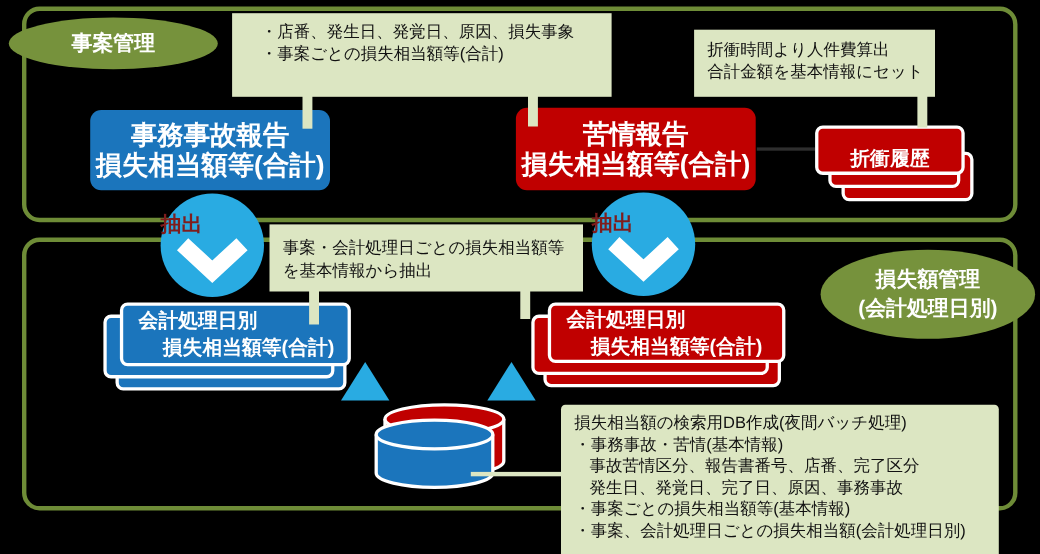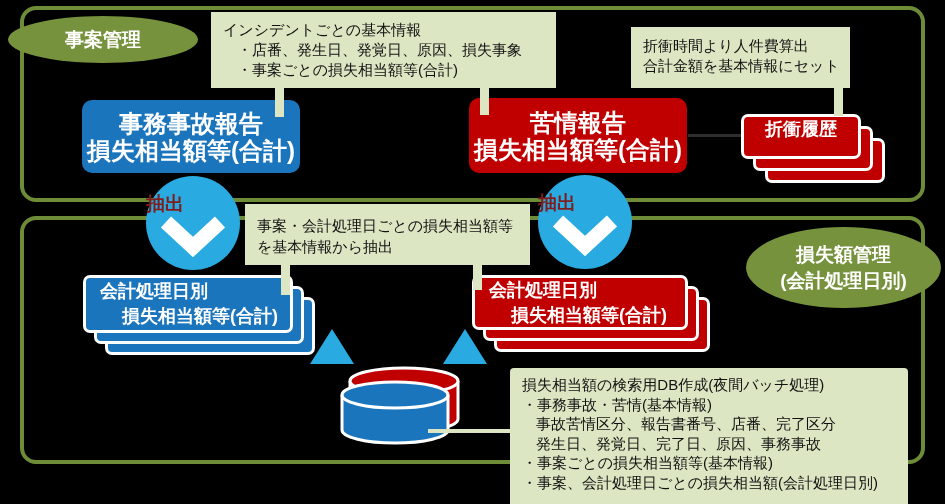--- a/index.html
+++ b/index.html
@@ -20,38 +20,37 @@
           display:flex;flex-direction:column;align-items:center;justify-content:center;text-align:center;}
   .blue{background:#1B75BC;}
   .red{background:#C00000;}
   .card{border:3px solid #fff;border-radius:7px;}
   .card-label{color:#fff;font-weight:bold;}
   .circle{width:94px;height:94px;border-radius:50%;background:#29ABE2;}
   .circle .lbl{position:absolute;top:15px;left:0;width:100%;
                color:#7f1d1d;font-weight:bold;font-size:19px;}
   .tri{width:0;height:0;border-left:22px solid transparent;border-right:22px solid transparent;
        border-bottom:35px solid #29ABE2;}
-  .stacktext{display:flex;flex-direction:column;justify-content:center;font-size:18px;line-height:25px;}
+  .stacktext{display:flex;flex-direction:column;justify-content:center;font-size:18px;line-height:25px;margin-left:26px;}
   .stacktext .l1{padding-left:14px;}
   .stacktext .l2{padding-left:36px;}
 </style>
 </head>
 <body>
 
 <div class="canvas">
 
   <div class="abs frame" style="left:20px;top:6px;width:905px;height:196px;"></div>
   <div class="abs frame" style="left:20px;top:216px;width:905px;height:248px;"></div>
 
   <div class="abs oval" style="left:8px;top:16px;width:190px;height:47px;">
     <span>事案管理</span>
   </div>
 
   <div class="abs note" style="left:211px;top:12px;width:345px;height:76px;">
-    <div class="ln">インシデントごとの基本情報</div>
     <div class="ln ind">・店番、発生日、発覚日、原因、損失事象</div>
     <div class="ln ind">・事案ごとの損失相当額等(合計)</div>
   </div>
 
   <div class="abs note" style="left:631px;top:27px;width:219px;height:61px;padding-top:9px;">
     <div class="ln">折衝時間より人件費算出</div>
     <div class="ln">合計金額を基本情報にセット</div>
   </div>
 
   <div class="abs bigbox blue" style="left:82px;top:100px;width:218px;height:73px;">
@@ -61,21 +60,21 @@
 
   <div class="abs bigbox red" style="left:469px;top:98px;width:218px;height:75px;">
     <div>苦情報告</div>
     <div>損失相当額等(合計)</div>
   </div>
 
   <div class="abs" style="left:688px;top:134px;width:53px;height:3px;background:#2e2e2e;"></div>
 
   <div class="abs card red" style="left:765px;top:138px;width:120px;height:45px;"></div>
   <div class="abs card red" style="left:753px;top:126px;width:120px;height:45px;"></div>
-  <div class="abs card red card-label" style="left:741px;top:114px;width:120px;height:45px;display:flex;align-items:flex-start;justify-content:center;font-size:18px;">
+  <div class="abs card red card-label" style="left:741px;top:114px;width:136px;height:45px;display:flex;align-items:flex-end;justify-content:center;font-size:18px;">
     <span>折衝履歴</span>
   </div>
 
   <div class="abs circle" style="left:146px;top:176px;">
     <span class="lbl">抽出</span>
     <svg width="94" height="94" style="position:absolute;left:0;top:0;">
       <polyline points="20,46 47,71 74,46" fill="none" stroke="#FFFFFF" stroke-width="15"></polyline>
     </svg>
   </div>
   <div class="abs circle" style="left:538px;top:175px;">

